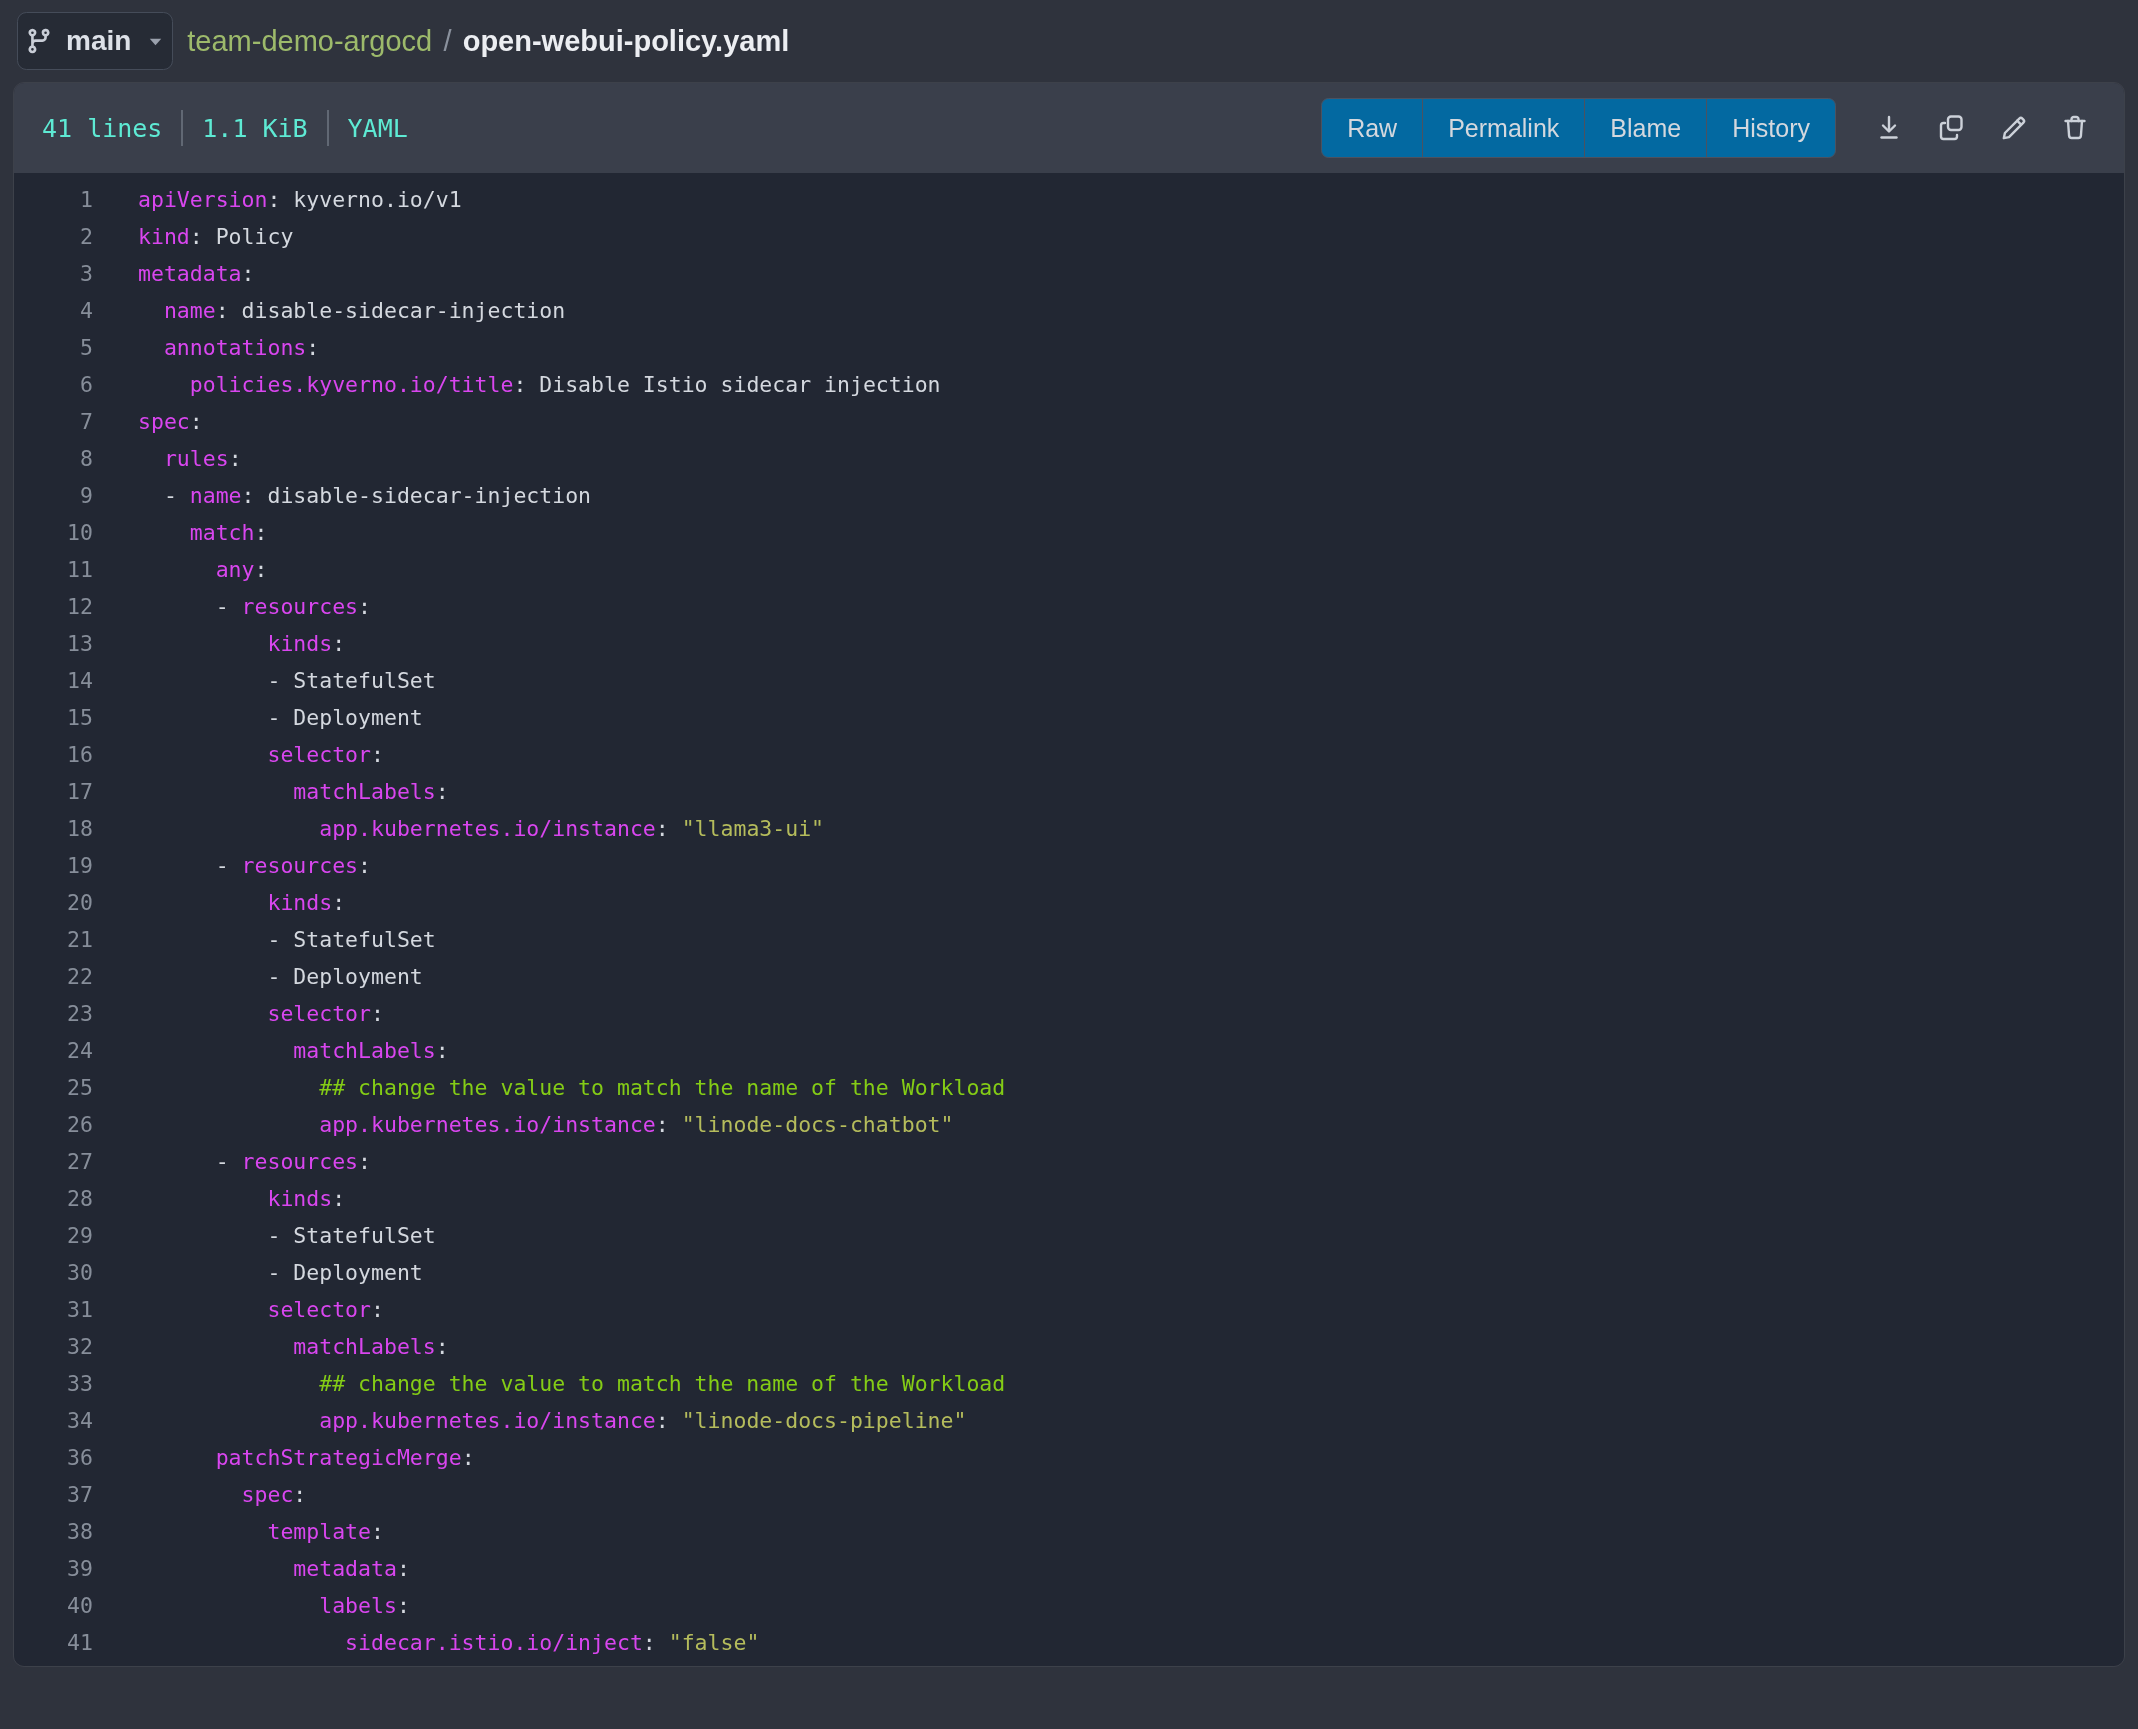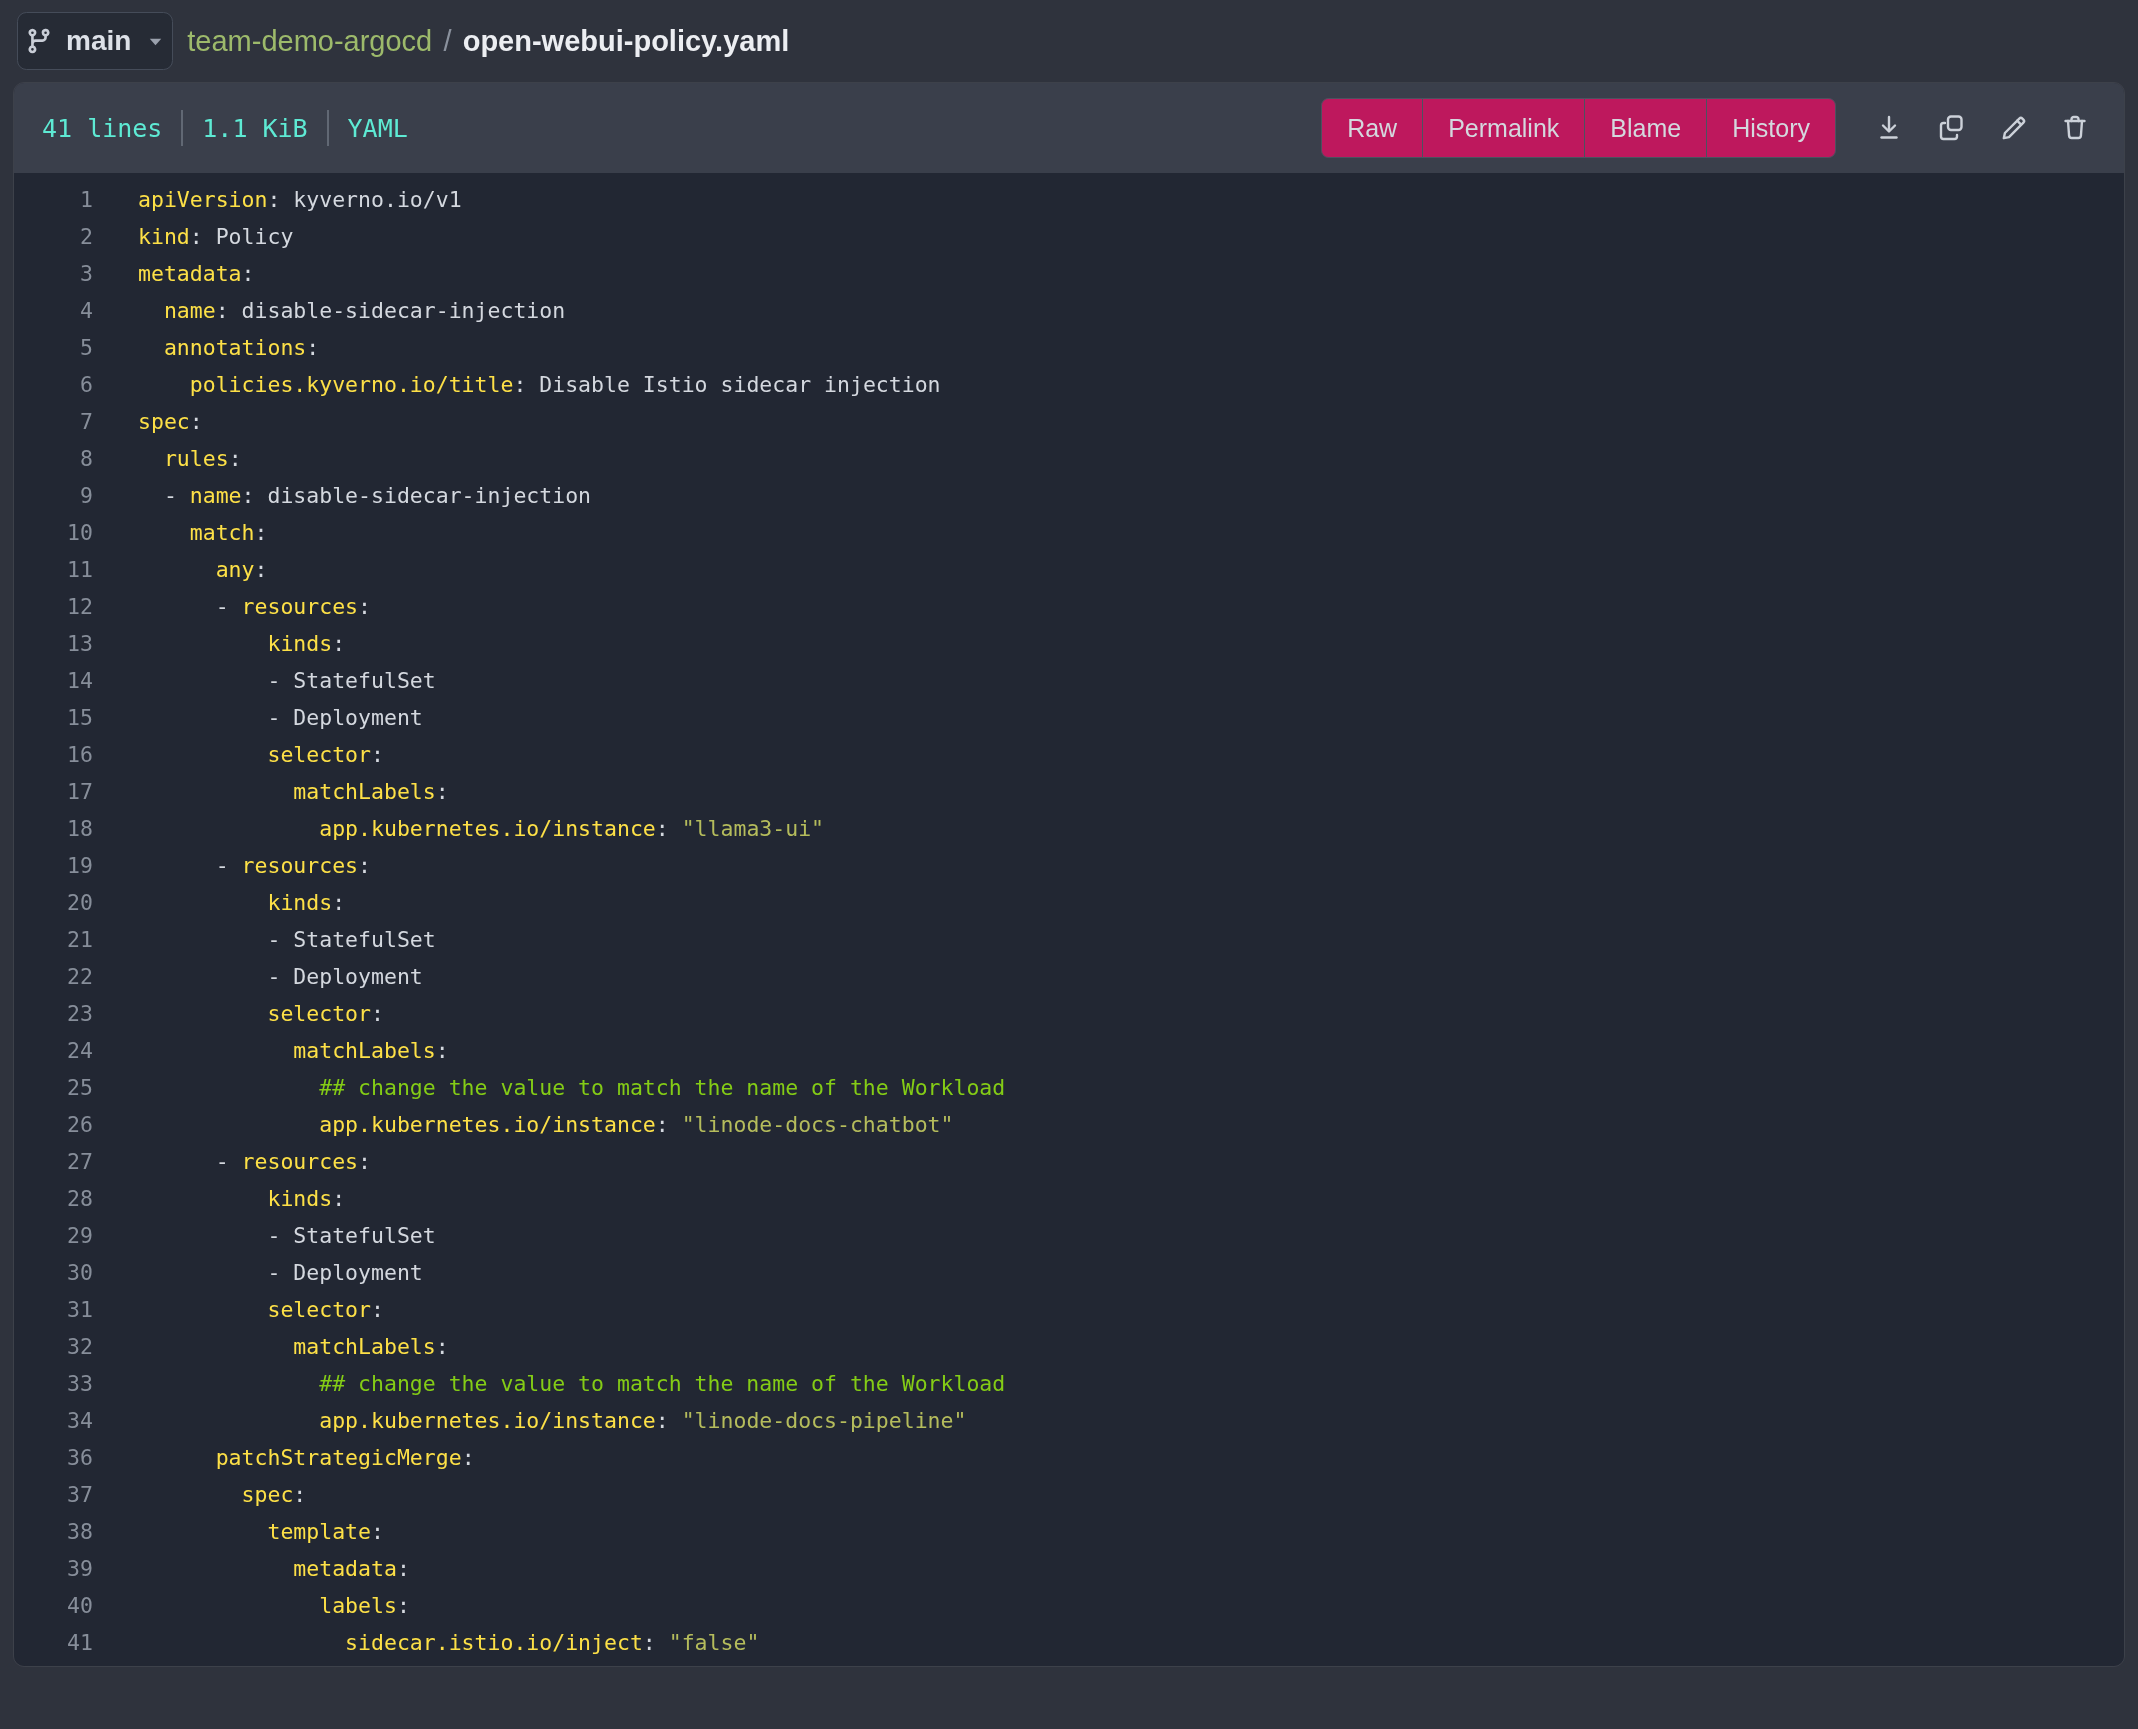--- a/index.html
+++ b/index.html
@@ -42,21 +42,21 @@
   }
   .file-meta{
     display:flex;align-items:center;gap:19px;
     font-family:"DejaVu Sans Mono",monospace;
     font-size:25px;color:#5eead4;
   }
   .meta-divider{width:1.9px;height:36px;background:#767e8b;opacity:.65;}
   .spacer{flex:1;}
   .btn-group{
     display:flex;border:0.9px solid #4c5260;border-radius:7.5px;overflow:hidden;
-    background:#be185d;
+    background:#0369a1;
   }
   .seg-btn{
     padding:0 25px;height:58px;display:flex;align-items:center;
     font-size:25px;color:#d4d8de;background:transparent;border:none;
     border-left:0.9px solid #4c5260;cursor:pointer;white-space:nowrap;
     font-family:"Liberation Sans",sans-serif;
   }
   .seg-btn:first-child{border-left:none;}
   .icon-row{display:flex;align-items:center;gap:28px;margin-left:36px;}
   .icon-btn{
@@ -72,21 +72,21 @@
     font-family:"DejaVu Sans Mono",monospace;
     font-size:21.5px;
   }
   .code-line{display:flex;height:37px;line-height:37px;}
   .ln{
     flex:0 0 79px;text-align:right;color:#878e9a;
     user-select:none;cursor:pointer;
   }
   .lc{padding-left:45px;white-space:pre;color:#d4d8df;}
   .tok-p{color:#d4d8df;}
-  .tok-k{color:#fde047;}
+  .tok-k{color:#d946ef;}
   .tok-s{color:#b5bc5c;}
   .tok-c{color:#84cc16;}
 </style>
 </head>
 <body>
 
 <div class="topbar">
   <button class="branch-btn">
     <span>
       <svg width="28" height="28" viewBox="0 0 16 16" fill="#c9ced7" aria-hidden="true">

